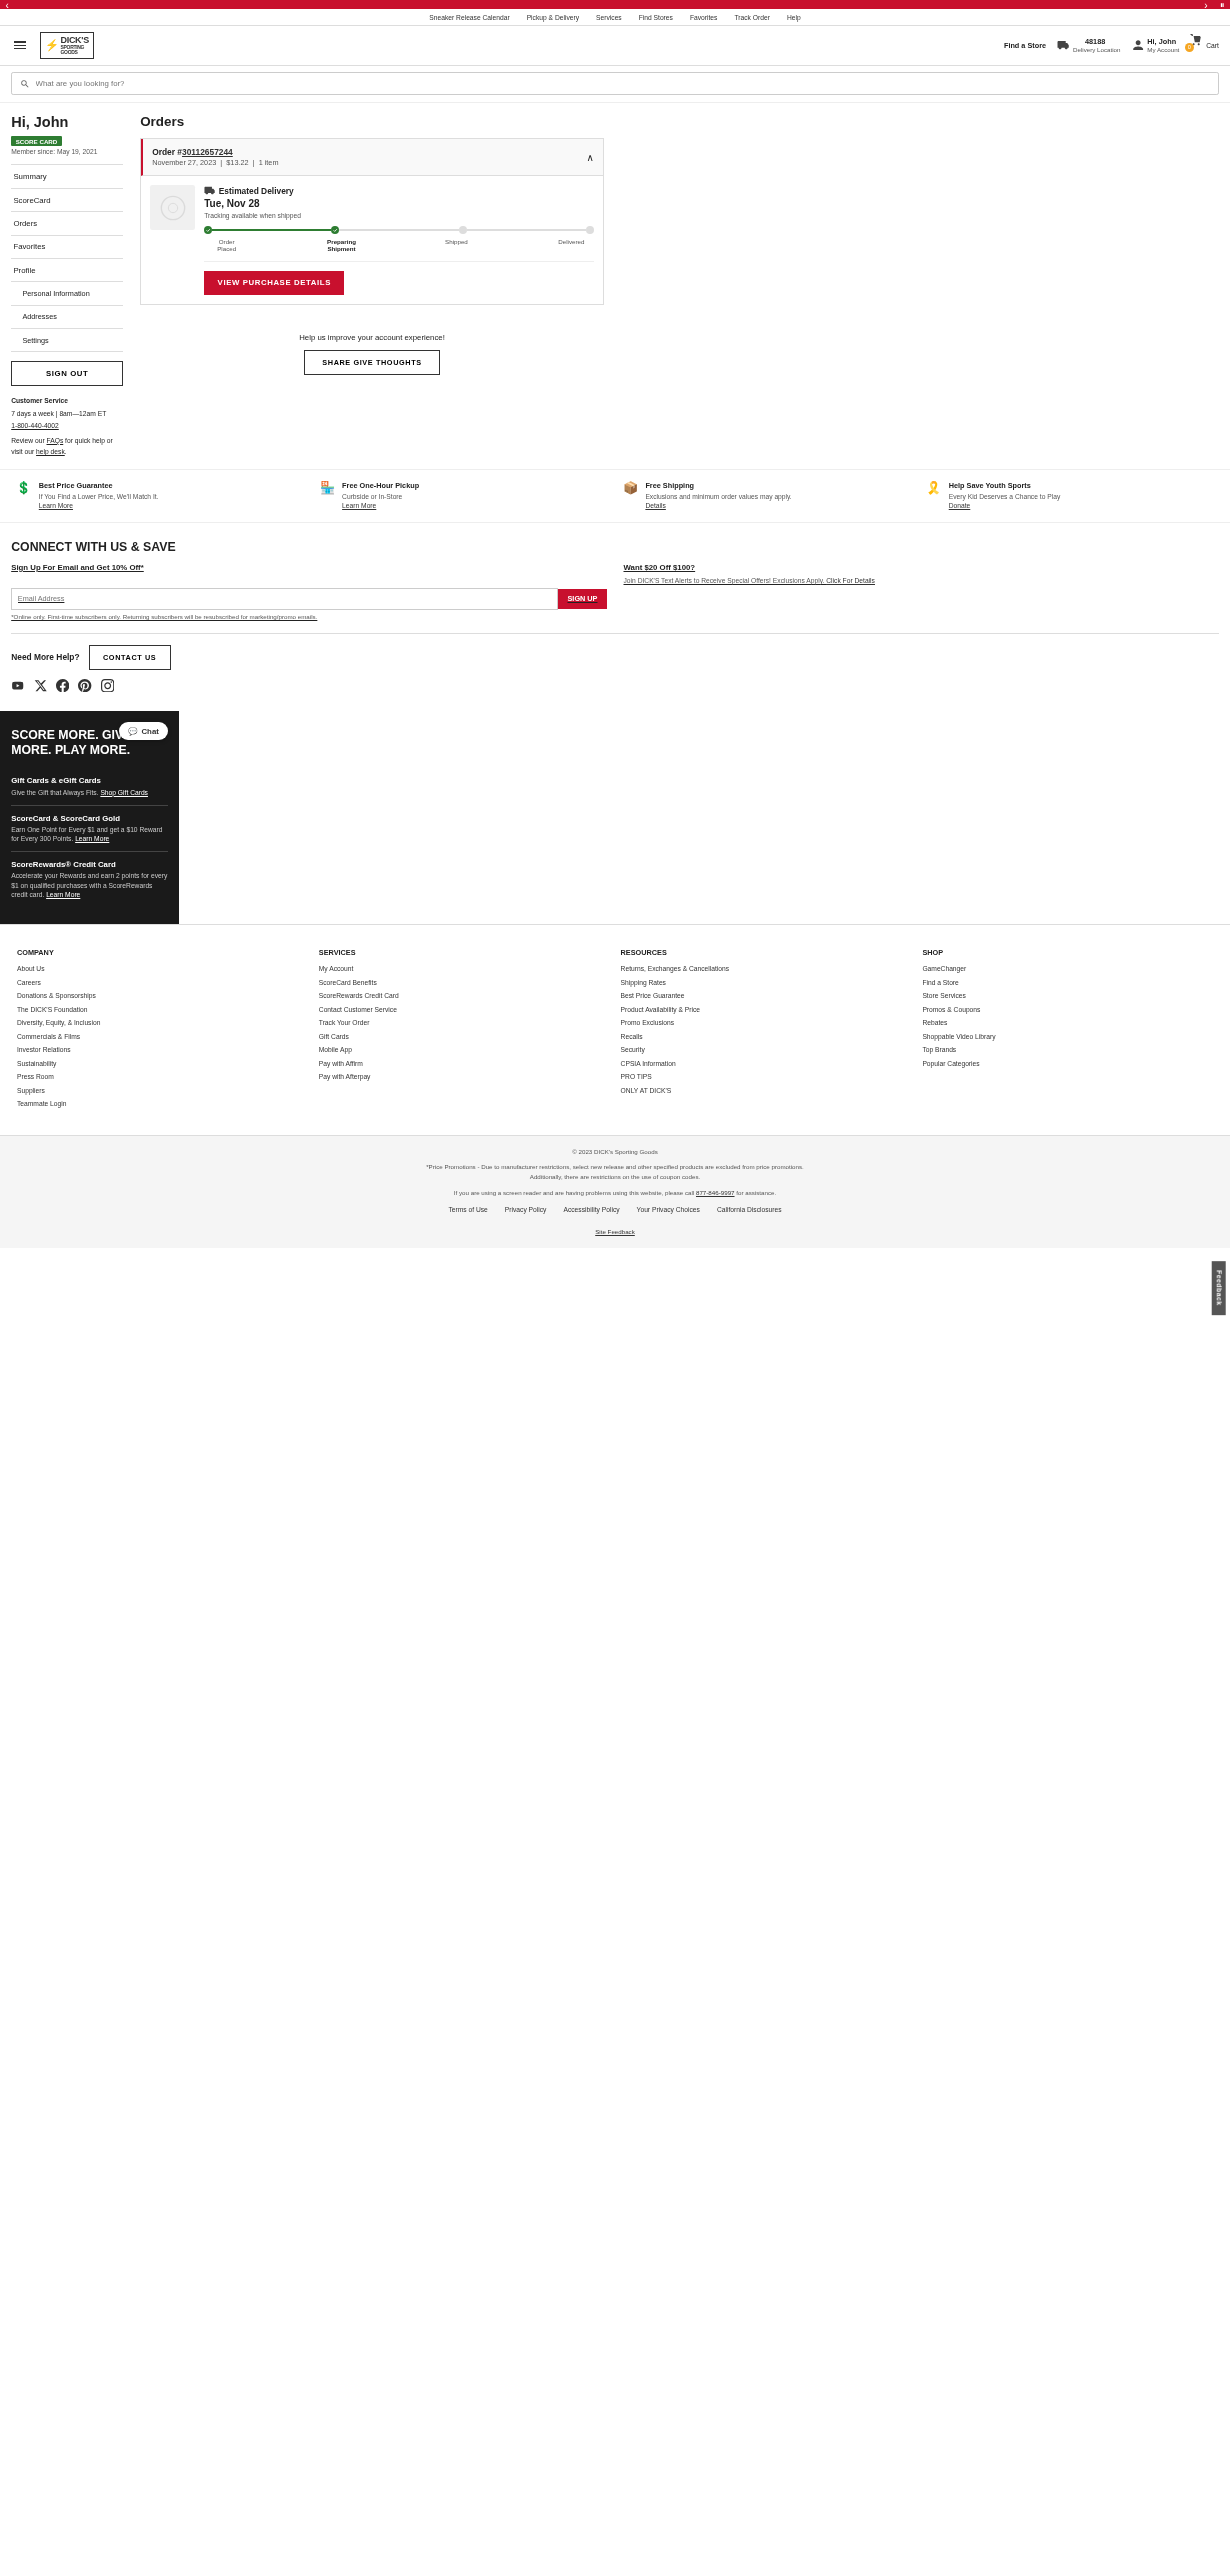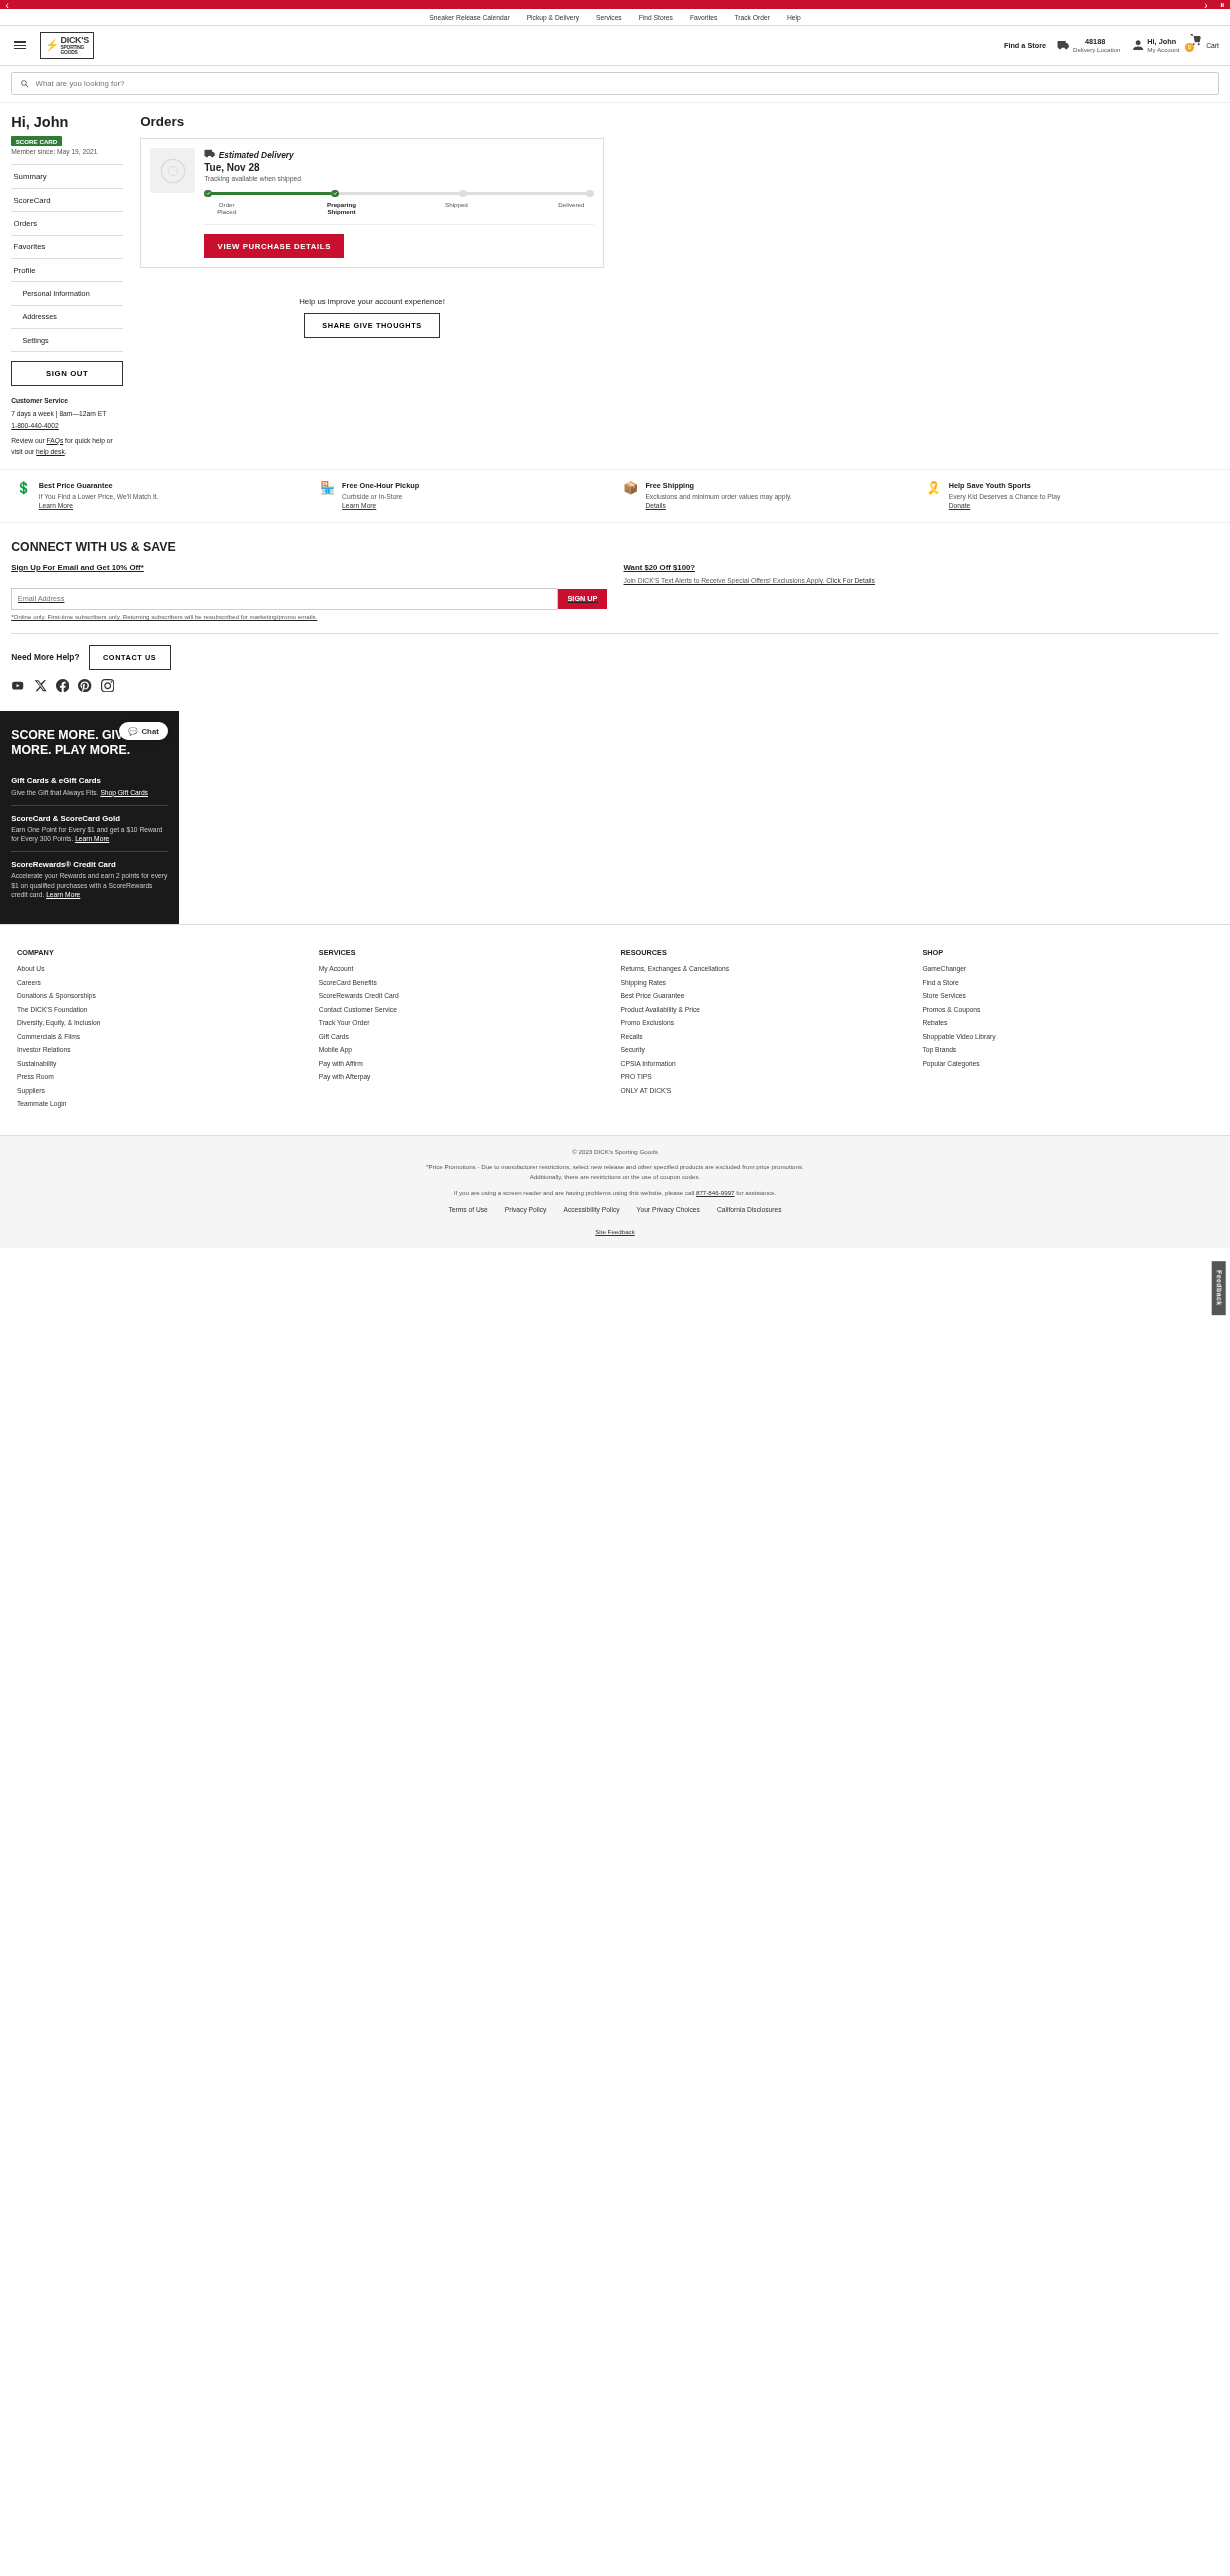--- a/index.html
+++ b/index.html
@@ -106,21 +106,21 @@
       border-left: 2.2px solid #c8102e;
     }
     .order-header .order-num { font-weight: 700; font-size: 8.4px; }
     .order-header .order-num a { color: #333; }
     .order-meta { font-size: 7.3px; color: #555; margin-top: 1.1px; }
     .order-body { padding: 9px; }
     .order-item-row { display: flex; gap: 9px; align-items: flex-start; }
     .order-img { width: 45px; height: 45px; background: #f0f0f0; border-radius: 2.2px; display: flex; align-items: center; justify-content: center; }
     .order-img svg { width: 28px; height: 28px; opacity: 0.3; }
     .order-delivery { flex: 1; }
-    .delivery-icon { display: flex; align-items: flex-end; gap: 3.4px; margin-bottom: 2.2px; font-style: italic; }
+    .delivery-icon { display: flex; align-items: flex-end; gap: 3.4px; margin-bottom: 2.2px; }
     .delivery-title { font-weight: 700; font-size: 8.4px; }
     .delivery-date { font-size: 10px; font-weight: 700; }
     .tracking-note { font-size: 6.7px; color: #555; margin-top: 2.2px; }
 
     
     .progress-track { margin: 7.8px 0; }
     .progress-bar-row { display: flex; align-items: center; gap: 0; }
     .progress-segment { flex: 1; height: 2.2px; background: #ddd; }
     .progress-segment.done { background: #2e7d32; }
     .progress-dot {
@@ -336,20 +336,35 @@
       <div style="margin-top:3.4px;">
         Review our <a href="#">FAQs</a> for quick help or visit our <a href="#">help desk</a>.
       </div>
     </div>
   </aside>
 
   <main class="main-content">
     <h1 class="orders-title">Orders</h1>
 
     <div class="order-card">
+      <div class="order-header">
+        <div>
+          <div class="order-num">
+            Order #<a href="#">30112657244</a>
+          </div>
+          <div class="order-meta">
+            <span>November 27, 2023</span>
+            &nbsp;|&nbsp;
+            <span>$13.22</span>
+            &nbsp;|&nbsp;
+            <span>1 item</span>
+          </div>
+        </div>
+        <div style="font-size:10px;">∧</div>
+      </div>
       <div class="order-body">
         <div class="order-item-row">
           <div class="order-img">
             <svg viewBox="0 0 60 60">
               <circle cx="30" cy="30" r="25" stroke="#aaa" stroke-width="3" fill="none"></circle>
               <circle cx="30" cy="30" r="10" stroke="#aaa" stroke-width="2" fill="none"></circle>
             </svg>
           </div>
           <div class="order-delivery">
             <div class="delivery-icon">

